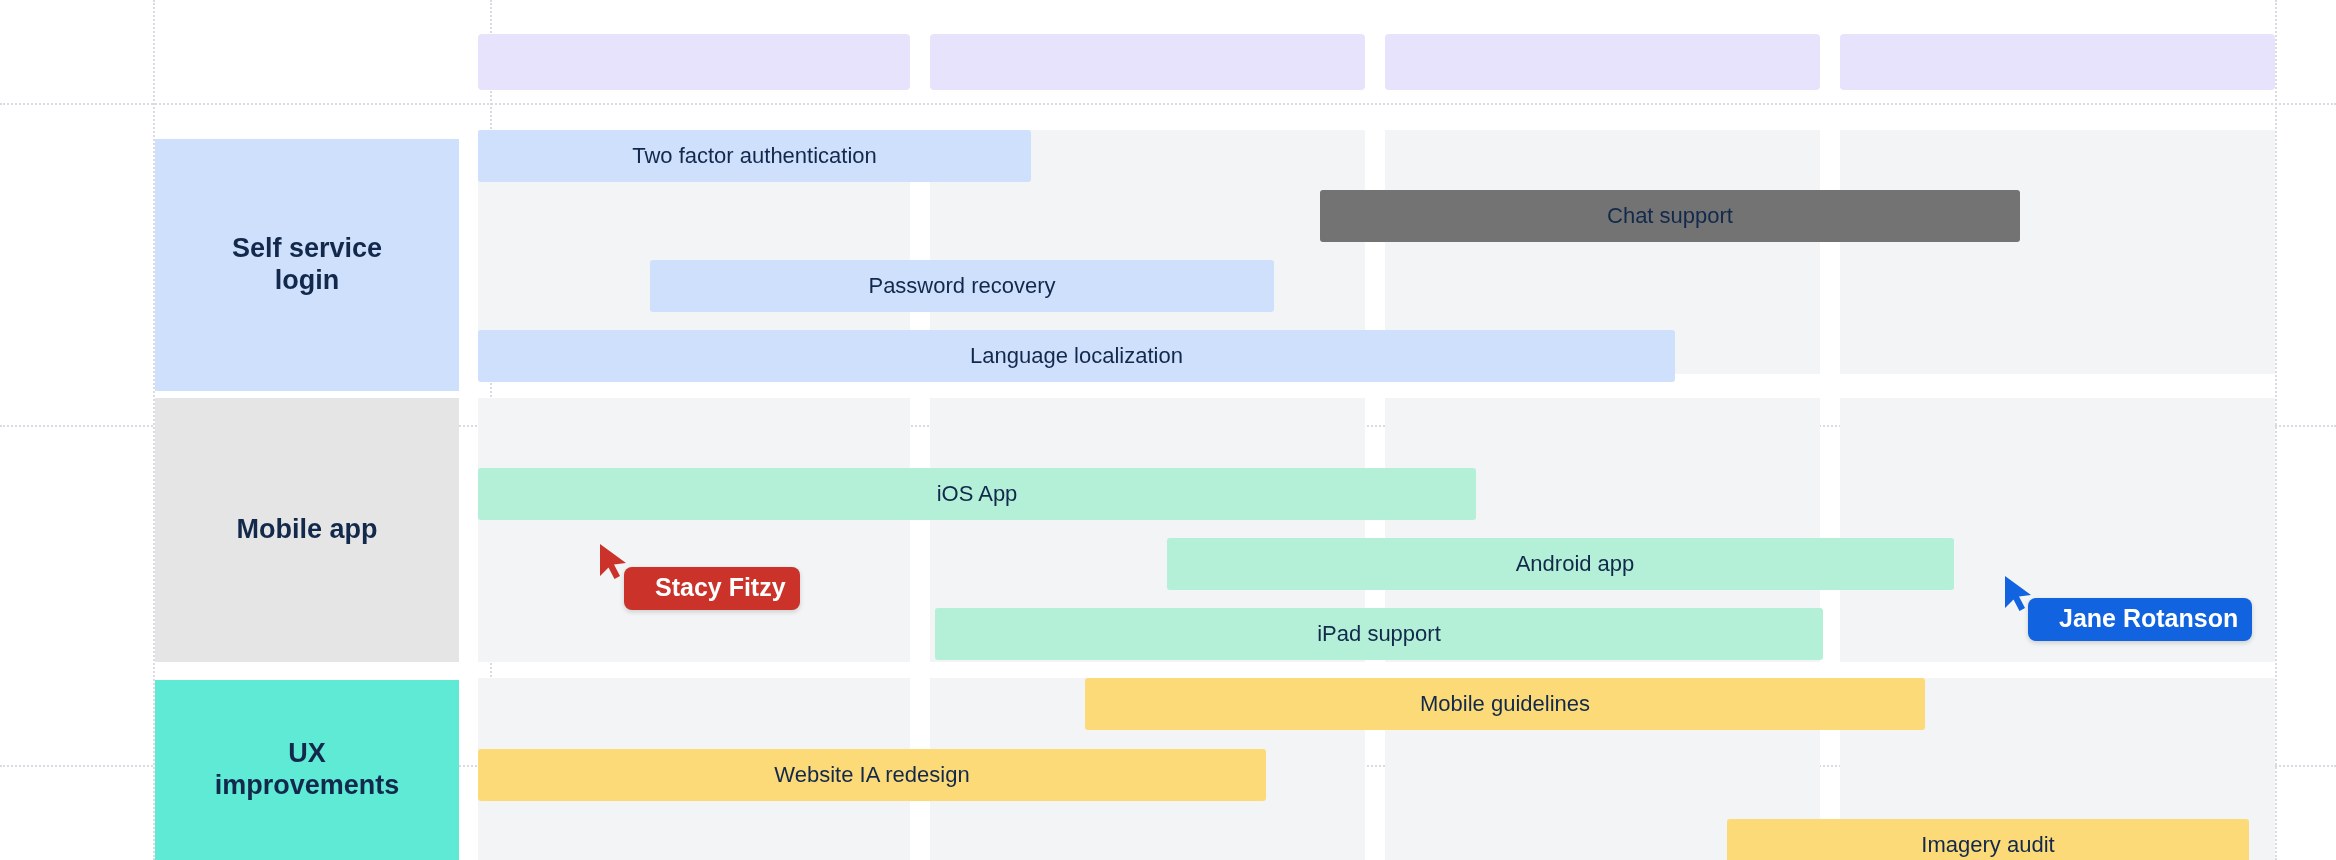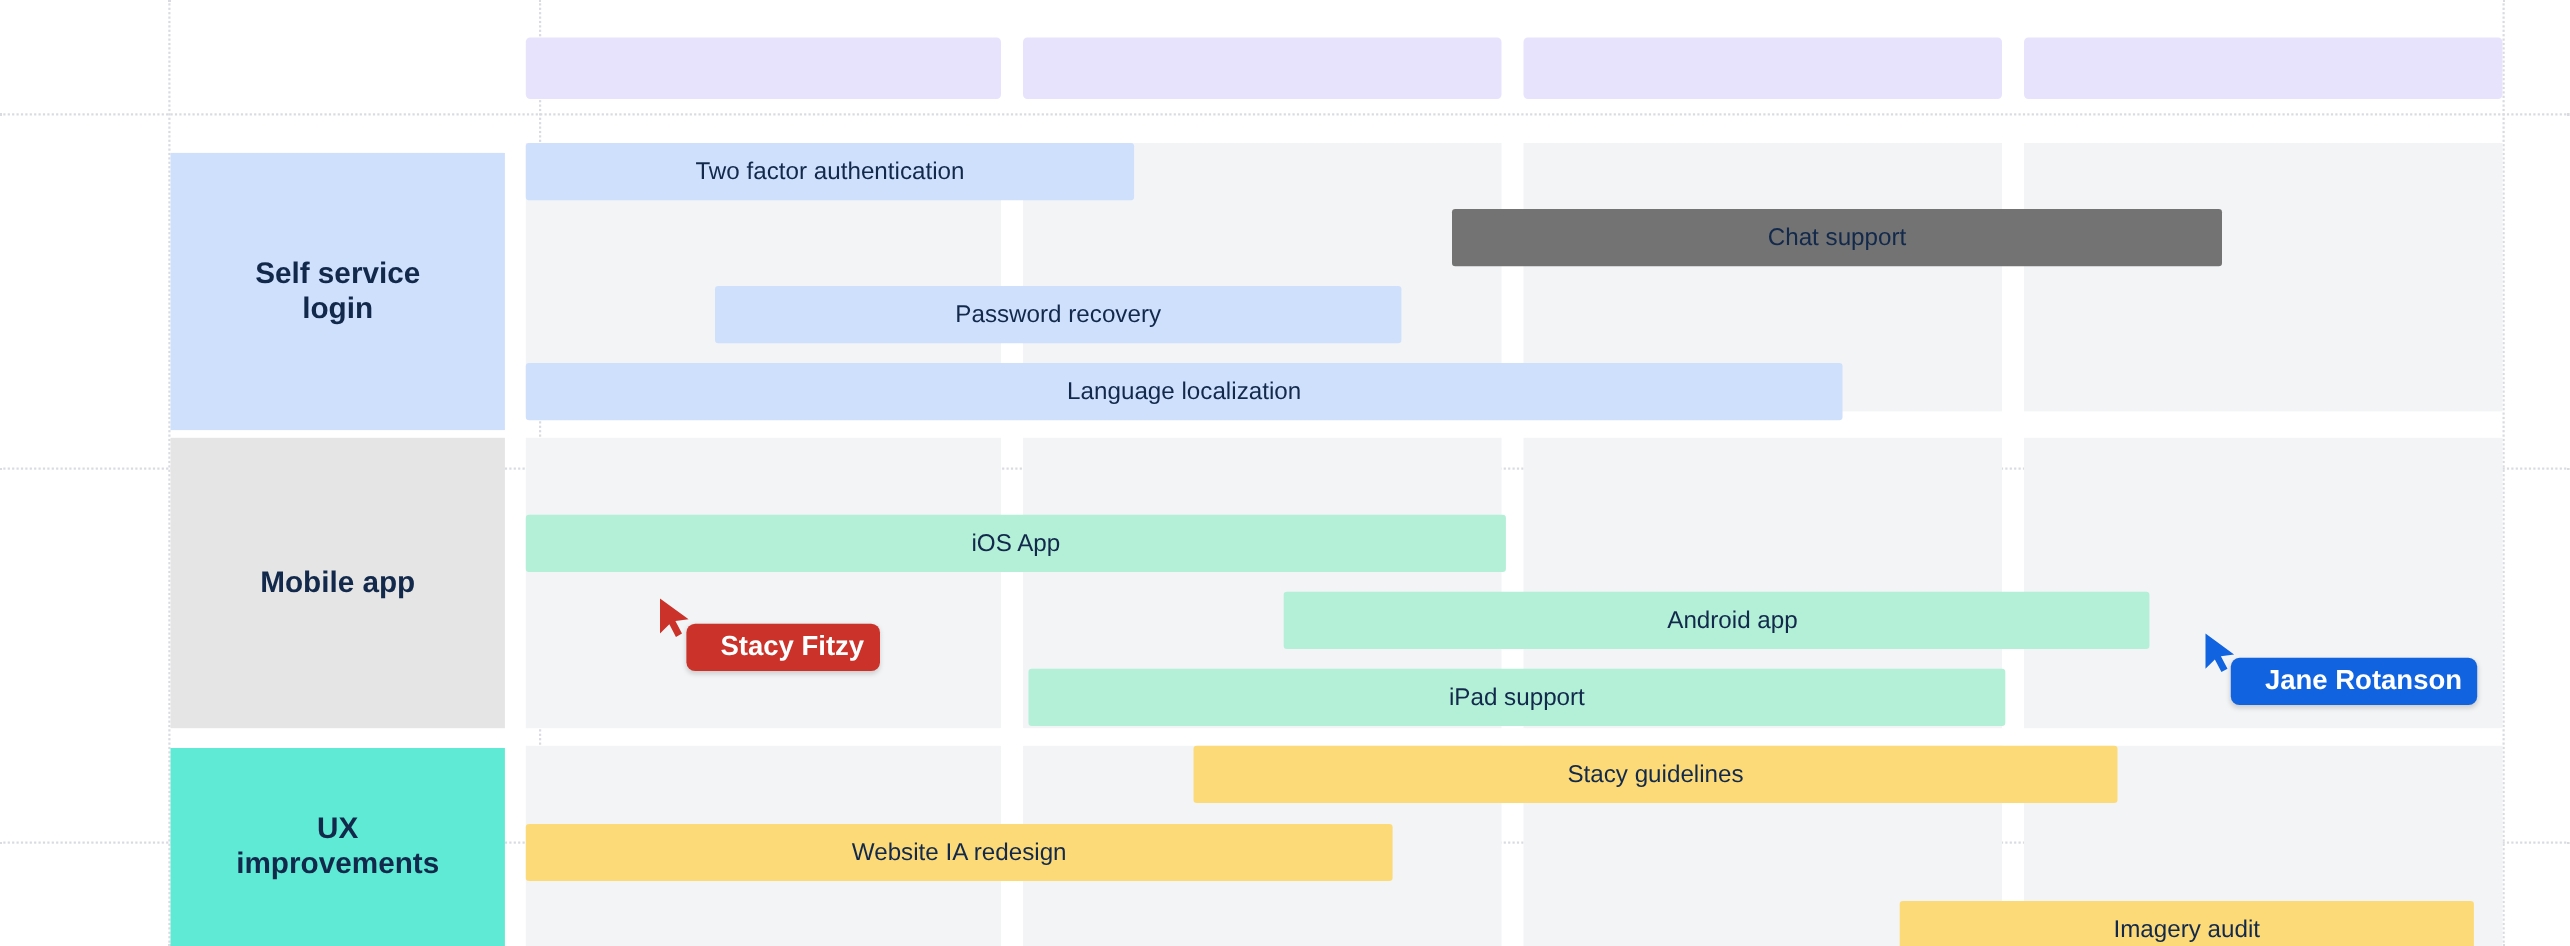--- a/index.html
+++ b/index.html
@@ -122,24 +122,24 @@
         <span style="white-space: pre-line;">UX
 improvements</span>
       </div>
     </div>
 
   <div id="bars">
       <div class="bar" style="left: 478px; width: 553px; top: 130px; background: rgb(207, 224, 253);">Two factor authentication</div>
       <div class="bar" style="left: 1320px; width: 700px; top: 190px; background: #737373;">Chat support</div>
       <div class="bar" style="left: 650px; width: 624px; top: 260px; background: rgb(207, 224, 253);">Password recovery</div>
       <div class="bar" style="left: 478px; width: 1197px; top: 330px; background: rgb(207, 224, 253);">Language localization</div>
-      <div class="bar" style="left: 478px; width: 891px; top: 468px; background: rgb(179, 240, 215);">iOS App</div>
+      <div class="bar" style="left: 478px; width: 998px; top: 468px; background: rgb(179, 240, 215);">iOS App</div>
       <div class="bar" style="left: 1167px; width: 787px; top: 538px; background: rgb(179, 240, 215); padding-left: 29px;">Android app</div>
       <div class="bar" style="left: 935px; width: 888px; top: 608px; background: rgb(179, 240, 215);">iPad support</div>
-      <div class="bar" style="left: 1085px; width: 840px; top: 678px; background: rgb(253, 218, 120);">Stacy guidelines</div>
+      <div class="bar" style="left: 1085px; width: 840px; top: 678px; background: rgb(253, 218, 120);">Mobile guidelines</div>
       <div class="bar" style="left: 478px; width: 788px; top: 749px; background: rgb(253, 218, 120);">Website IA redesign</div>
       <div class="bar" style="left: 1727px; width: 522px; top: 819px; background: rgb(253, 218, 120);">Imagery audit</div>
     </div>
 
   <div id="cursors">
       <div class="cursor" style="left: 598px; top: 543px;">
         <svg width="34" height="38" viewBox="0 0 34 38" xmlns="http://www.w3.org/2000/svg">
           <path d="M2 1 L2 33 L10.5 24.5 L16.5 36 L22 33 L16 21.5 L28 20 Z" fill="#ca322a"></path>
         </svg>
       </div>

